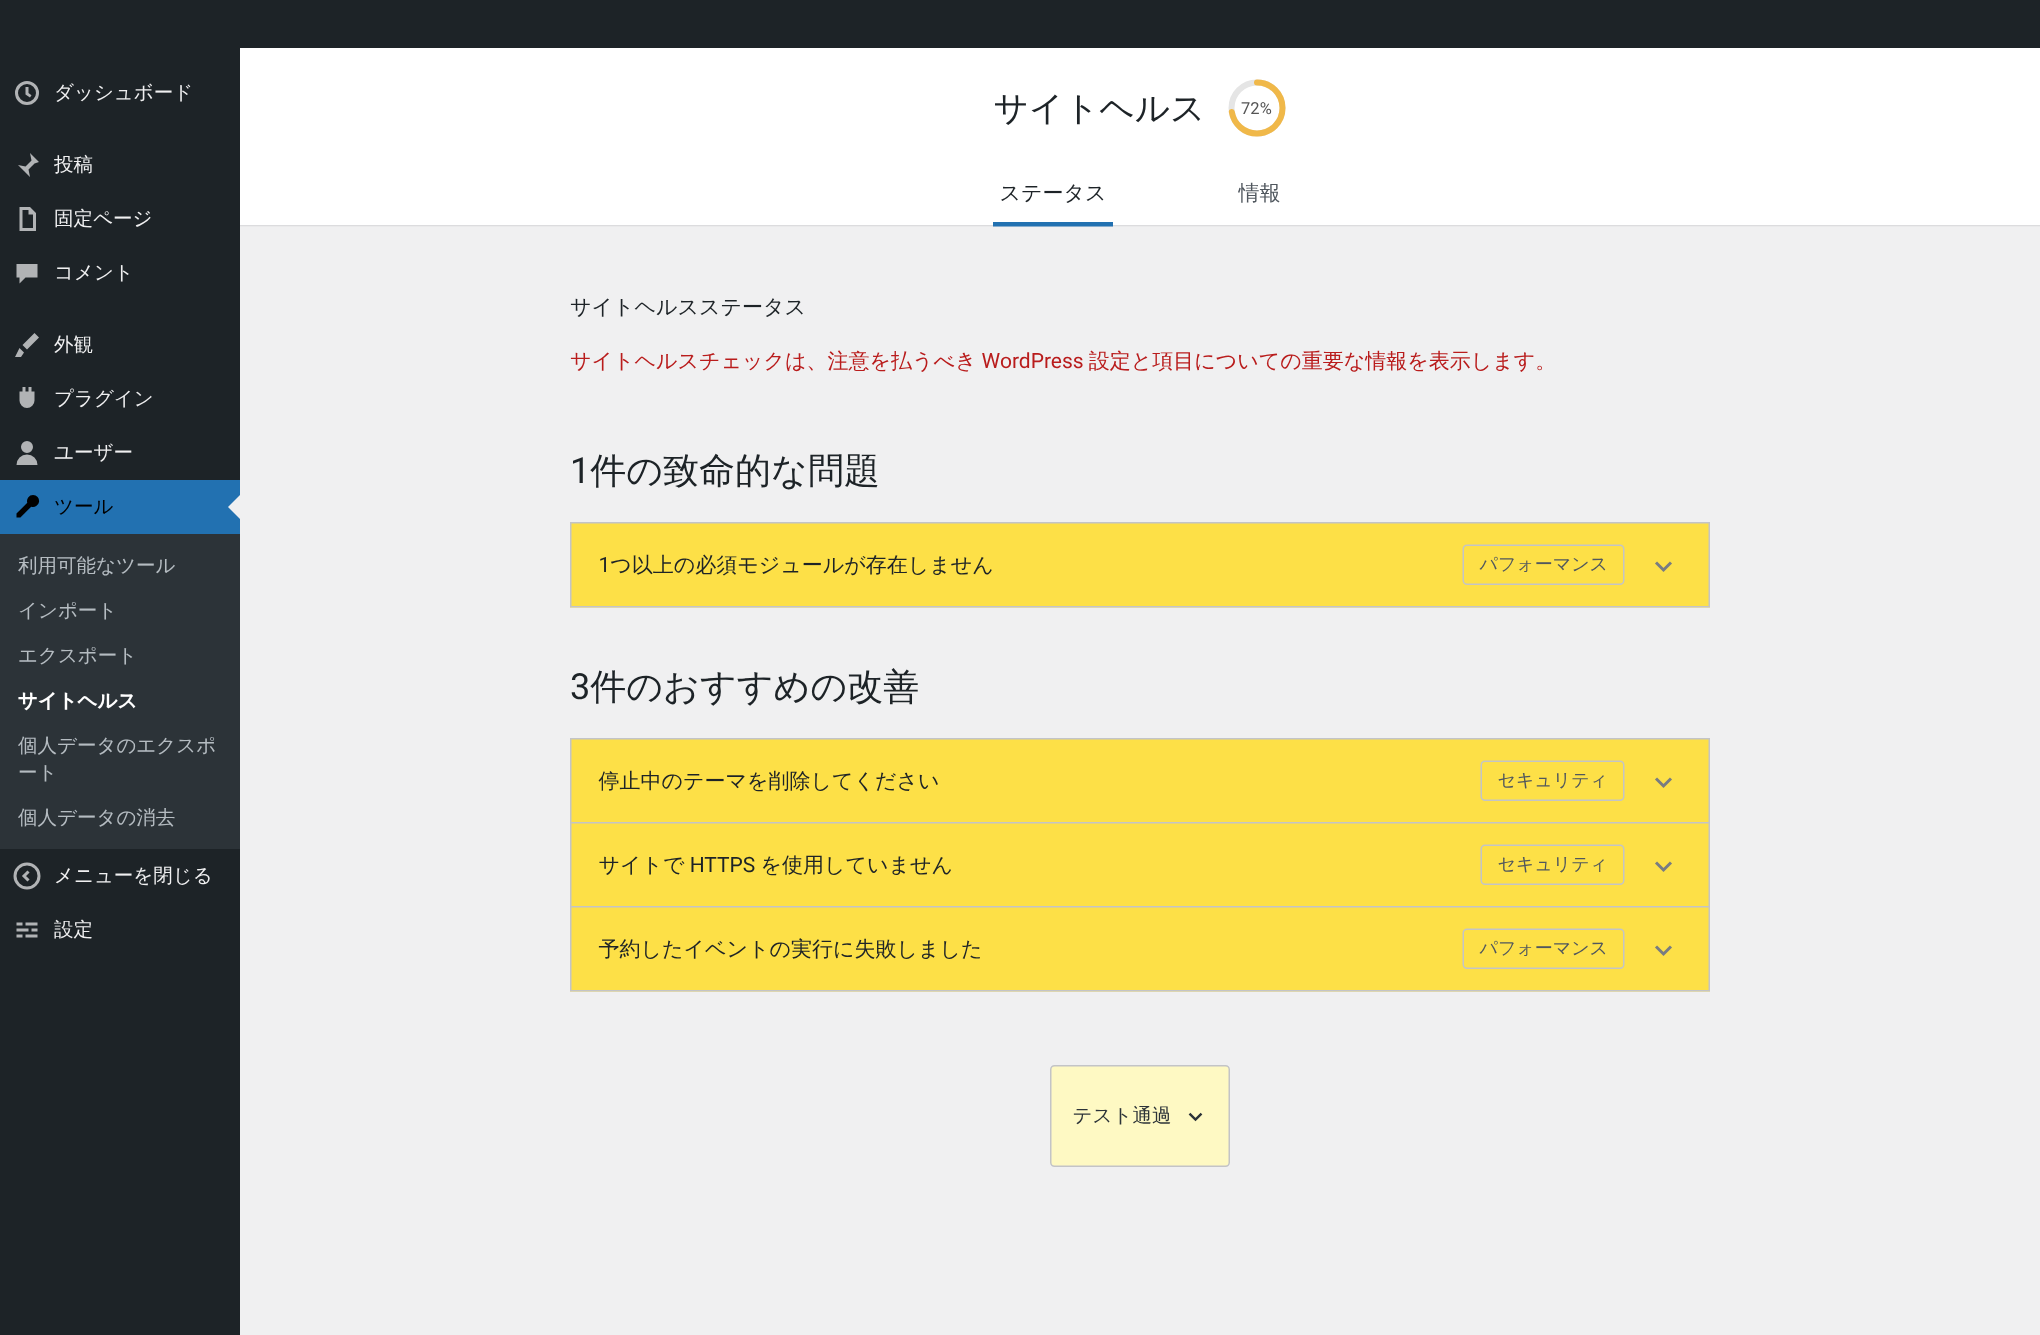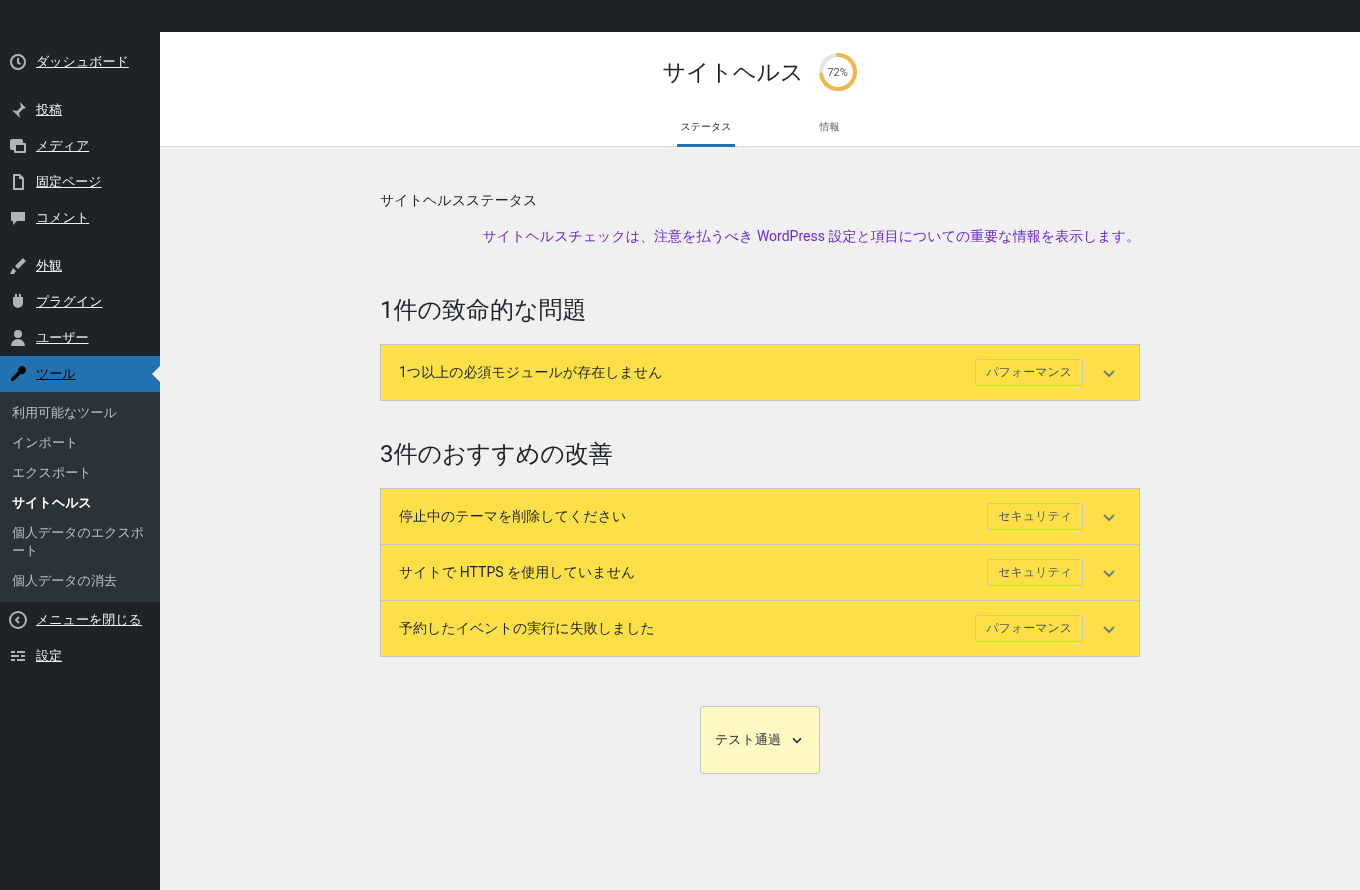--- a/index.html
+++ b/index.html
@@ -3,46 +3,46 @@
 <meta charset="utf-8">
 <style>
 * { margin: 0; padding: 0; box-sizing: border-box; }
 body { font-family: -apple-system, BlinkMacSystemFont, "Segoe UI", Roboto, sans-serif; font-size: 13px; color: #1d2327; background: #f0f0f1; width: 1360px; height: 890px; overflow: hidden; }
 
 .topbar { height: 32px; background: #1d2327; width: 100%; }
 
 .container { display: flex; height: calc(890px - 32px); }
 
 .sidebar { width: 160px; background: #1d2327; color: #f0f0f1; display: flex; flex-direction: column; font-size: 13px; }
-.sidebar .menu-item { display: flex; align-items: center; padding: 8px 8px; color: #f0f0f1; cursor: pointer; gap: 8px; text-decoration: underline; }
+.sidebar .menu-item { display: flex; align-items: center; padding: 8px 8px; color: #f0f0f1; cursor: pointer; gap: 8px; }
 .sidebar .menu-item.active { background: #2271b1; color: #000000; position: relative; }
 .sidebar .menu-item.active::after { content: ""; position: absolute; right: 0; top: 50%; transform: translateY(-50%); border: 8px solid transparent; border-right-color: #f0f0f1; }
 .sidebar .menu-item .icon { width: 20px; height: 20px; display: flex; align-items: center; justify-content: center; opacity: 0.7; }
 .sidebar .menu-item.active .icon { opacity: 1; }
 .sidebar .submenu { background: #2c3338; padding: 6px 0; }
 .sidebar .submenu-item { padding: 6px 12px; color: rgba(240,246,252,0.7); cursor: pointer; font-size: 13px; }
 .sidebar .submenu-item.current { color: #fff; font-weight: 600; }
 .sidebar .gap { height: 12px; }
 
 .main { flex: 1; background: #f0f0f1; overflow-y: auto; }
 
 .header { background: #fff; padding: 20px 0 0; }
 .header-title { display: flex; align-items: center; justify-content: center; gap: 14px; padding-bottom: 18px; }
 .header-title h1 { font-size: 23px; font-weight: 400; color: #1d2327; }
 .progress-ring { position: relative; width: 40px; height: 40px; display: flex; align-items: center; justify-content: center; }
 .progress-ring svg { position: absolute; top: 0; left: 0; transform: rotate(-90deg); }
 .progress-ring .pct { font-size: 11px; color: #555; }
 
 .tabs { display: flex; justify-content: center; gap: 80px; border-bottom: 1px solid #dcdcde; }
-.tab { padding: 10px 4px; color: #50575e; cursor: pointer; font-size: 10px; }
+.tab { padding: 10px 4px; color: #50575e; cursor: pointer; font-size: 14px; }
 .tab.active { color: #1d2327; border-bottom: 3px solid #2271b1; margin-bottom: -1px; }
 
 .content { max-width: 800px; margin: 0 auto; padding: 45px 20px; }
 .content h2.section-title { font-size: 14px; font-weight: 400; color: #1d2327; margin-bottom: 18px; }
-.content p.section-desc { font-size: 14px; color: #6d28d9; margin-bottom: 48px; text-align: right; }
+.content p.section-desc { font-size: 14px; color: #b91c1c; margin-bottom: 48px; }
 .content h3.section-head { font-size: 24px; font-weight: 400; color: #1d2327; margin-bottom: 18px; margin-top: 38px; }
 
 .issue { background: #fde047; border: 1px solid #c3c4c7; display: flex; align-items: center; padding: 14px 18px; margin-bottom: -1px; }
 .issue:first-of-type { margin-top: 0; }
 .issue-title { flex: 1; font-size: 14px; color: #1d2327; }
 .badge { border: 1px solid #c3c4c7; border-radius: 3px; padding: 4px 10px; font-size: 12px; color: #50575e; margin-right: 14px; }
 .expand-btn { width: 24px; height: 24px; display: flex; align-items: center; justify-content: center; cursor: pointer; color: #787c82; }
 
 .test-passed { display: flex; justify-content: center; margin-top: 50px; }
 .test-passed-btn { background: #fef9c3; border: 1px solid #c3c4c7; border-radius: 3px; padding: 24px 14px; font-size: 13px; color: #2c3338; display: flex; align-items: center; gap: 8px; cursor: pointer; }
@@ -66,28 +66,20 @@
       <span>ダッシュボード</span>
     </div>
     <div class="gap"></div>
     <div class="menu-item">
       <span class="icon">
           <svg class="ico" viewBox="0 0 20 20">
             <path d="M12 2l6 6-3 1-4 4 1 5-4-4-5 5 5-5-4-4 5 1 4-4z"></path>
           </svg>
         </span>
       <span>投稿</span>
-    </div>
-    <div class="menu-item">
-      <span class="icon">
-          <svg class="ico" viewBox="0 0 20 20">
-            <path d="M13 3a2 2 0 012 2v2h2a1 1 0 011 1v8a1 1 0 01-1 1H7a1 1 0 01-1-1v-2H4a2 2 0 01-2-2V5a2 2 0 012-2zm-1 6H8v6h8V9zm-8 2H4V5h9v2H7a1 1 0 00-1 1z"></path>
-          </svg>
-        </span>
-      <span>メディア</span>
     </div>
     <div class="menu-item">
       <span class="icon">
           <svg class="ico" viewBox="0 0 20 20">
             <path d="M5 2h7l4 4v12H5zM7 4v12h7V7h-3V4z"></path>
           </svg>
         </span>
       <span>固定ページ</span>
     </div>
     <div class="menu-item">

